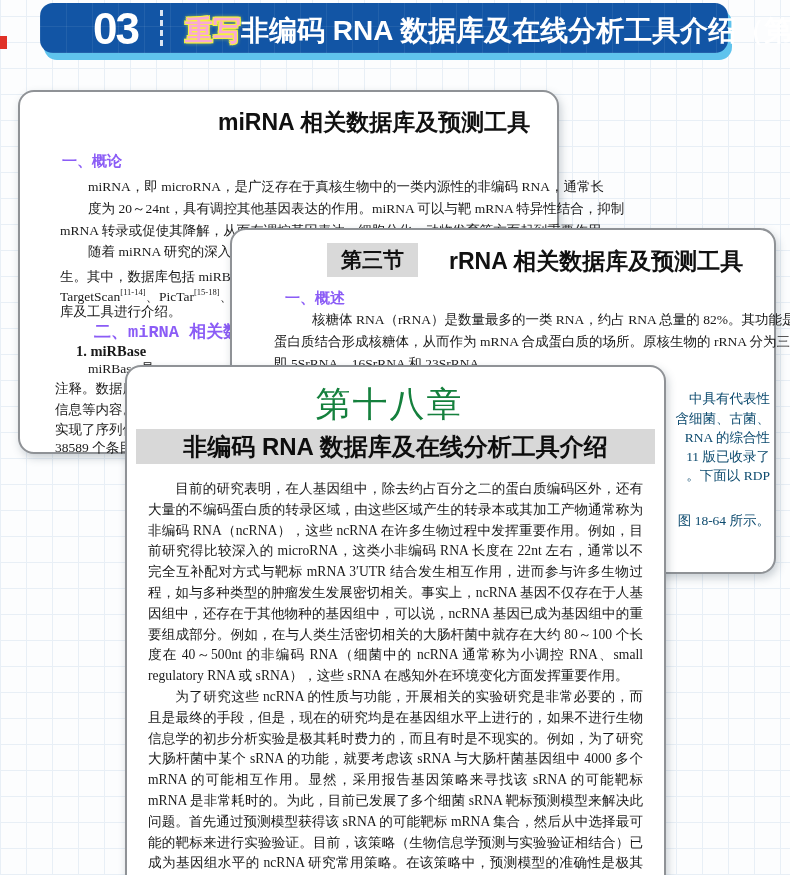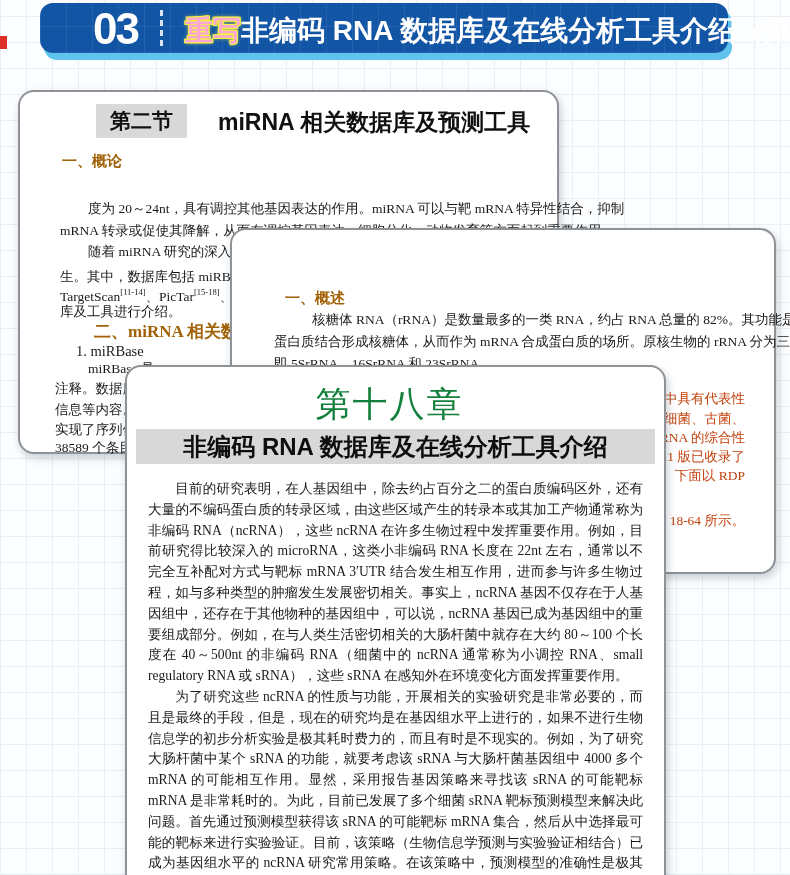--- a/index.html
+++ b/index.html
@@ -57,83 +57,85 @@
     position:absolute;background:#d9d9d9;color:#111;text-align:center;
     font-weight:bold;font-size:21px;padding:3px 14px;
     font-family:"Liberation Sans","DejaVu Sans",sans-serif;white-space:nowrap;
   }
   .sec-title{
     position:absolute;font-weight:bold;font-size:23px;color:#111;white-space:nowrap;
     font-family:"Liberation Sans","DejaVu Sans",sans-serif;
     margin-left:12px;
   }
   .h-small{
-    position:absolute;font-weight:bold;font-size:15px;color:#a16207;white-space:nowrap;
-    font-family:Liberation Serif, serif;
+    position:absolute;font-weight:bold;font-size:15px;color:#8b5cf6;white-space:nowrap;
+    font-family:Liberation Mono, monospace;
   }
   .line{position:absolute;white-space:nowrap;font-size:13.5px;line-height:18px;color:#191919;}
   .line sup{font-size:8.5px;}
-  .bold-serif{font-weight:normal;}
+  .bold-serif{font-weight:bold;}
 
   
   .chap-title{
     position:absolute;top:14px;left:0;right:12px;text-align:center;
     font-size:35px;color:#15803d;letter-spacing:2px;
   }
   .chap-bar{
     position:absolute;top:62px;left:9px;right:9px;height:35px;background:#d8d8d8;
     display:flex;align-items:center;justify-content:center;
   }
   .chap-bar-text{
     font-size:24px;font-weight:bold;color:#0d0d0d;white-space:nowrap;
     font-family:"Liberation Sans","DejaVu Sans",sans-serif;
   }
   .chap-body{
     position:absolute;top:112px;left:21px;right:21px;
     font-size:13.6px;line-height:20.8px;text-align:justify;color:#191919;
   }
   .chap-body p{margin:0;text-indent:2em;}
 
-  .frag-right{position:absolute;right:29px;white-space:nowrap;font-size:13.5px;color:#c2410c;}
+  .frag-right{position:absolute;right:4px;white-space:nowrap;font-size:13.5px;color:#0c4a6e;}
 </style>
 </head>
 <body>
 
 <div class="red-mark"></div>
 
 <div class="banner">
   <div class="grid-overlay"></div>
   <div class="badge">03</div>
   <div class="divider"></div>
   <div class="banner-title"><span class="rewrite">重写</span><span>非编码 RNA 数据库及在线分析工具介绍（第十八章）</span></div>
 </div>
 
 <div class="page page1">
-  <div class="chip" style="left:76px;top:12px;">第二节</div>
   <div class="sec-title" style="left:186px;top:15px;">miRNA 相关数据库及预测工具</div>
   <div class="h-small" style="left:42px;top:60px;">一、概论</div>
 
+  <div class="line" style="left:68px;top:86px;">miRNA，即 microRNA，是广泛存在于真核生物中的一类内源性的非编码 RNA，通常长</div>
   <div class="line" style="left:40px;top:108px;margin-left:28px;">度为 20～24nt，具有调控其他基因表达的作用。miRNA 可以与靶 mRNA 特异性结合，抑制</div>
   <div class="line" style="left:40px;top:130px;">mRNA 转录或促使其降解，从而在调控基因表达、细胞分化、动物发育等方面起到重要作用。</div>
   <div class="line" style="left:68px;top:151px;">随着 miRNA 研究的深入，越来</div>
   <div class="line" style="left:40px;top:171px;"><span>生。其中，数据库包括 miRBase</span><sup>[2</sup></div>
   <div class="line" style="left:40px;top:191px;"><span>TargetScan</span><sup>[11-14]</sup><span>、PicTar</span><sup>[15-18]</sup><span>、miR</span></div>
   <div class="line" style="left:40px;top:211px;">库及工具进行介绍。</div>
 
   <div class="h-small" style="left:74px;top:228px;font-size:17px;">二、miRNA 相关数据库</div>
   <div class="line bold-serif" style="left:56px;top:250px;font-size:14.5px;">1. miRBase</div>
   <div class="line" style="left:68px;top:268px;">miRBase 是</div>
 
   <div class="line" style="left:35px;top:288px;">注释。数据库</div>
   <div class="line" style="left:35px;top:309px;">信息等内容。</div>
   <div class="line" style="left:35px;top:329px;">实现了序列信</div>
   <div class="line" style="left:35px;top:347px;">38589 个条目</div>
 </div>
 
 <div class="page page2">
+  <div class="chip" style="left:95px;top:13px;">第三节</div>
+  <div class="sec-title" style="left:205px;top:16px;">rRNA 相关数据库及预测工具</div>
   <div class="h-small" style="left:53px;top:59px;">一、概述</div>
 
   <div class="line" style="left:80px;top:81px;">核糖体 RNA（rRNA）是数量最多的一类 RNA，约占 RNA 总量的 82%。其功能是与</div>
   <div class="line" style="left:42px;top:103px;">蛋白质结合形成核糖体，从而作为 mRNA 合成蛋白质的场所。原核生物的 rRNA 分为三类，</div>
   <div class="line" style="left:42px;top:125px;">即 5SrRNA、16SrRNA 和 23SrRNA。</div>
 
   <div class="frag-right" style="top:160px;">中具有代表性</div>
   <div class="frag-right" style="top:180px;">含细菌、古菌、</div>
   <div class="frag-right" style="top:199px;">RNA 的综合性</div>
   <div class="frag-right" style="top:218px;">11 版已收录了</div>

